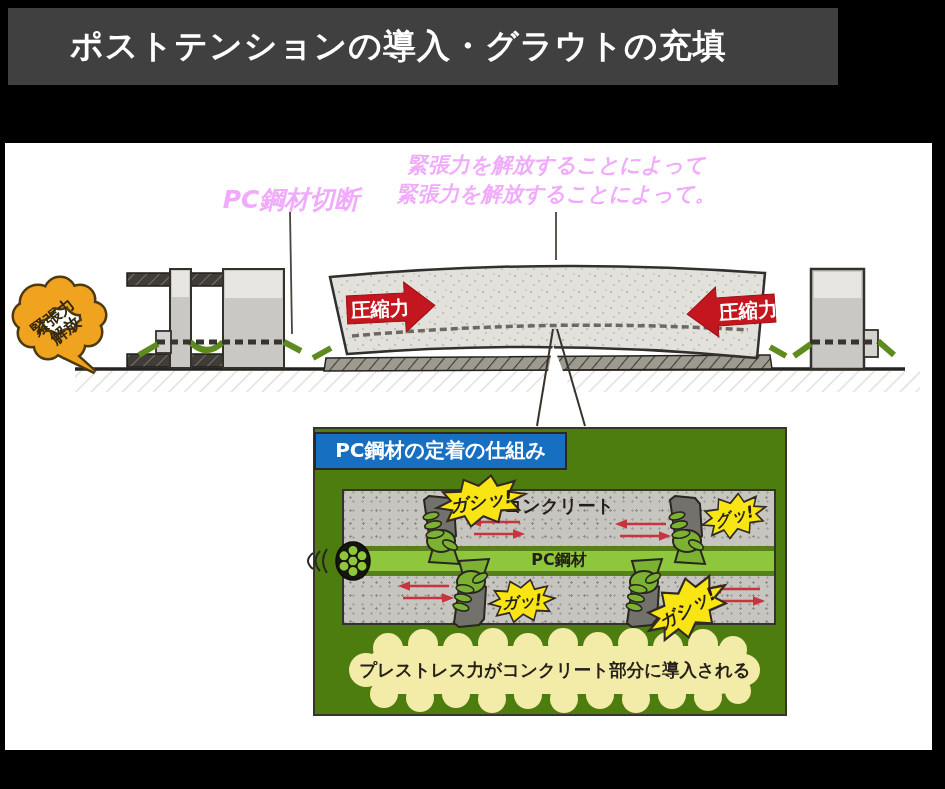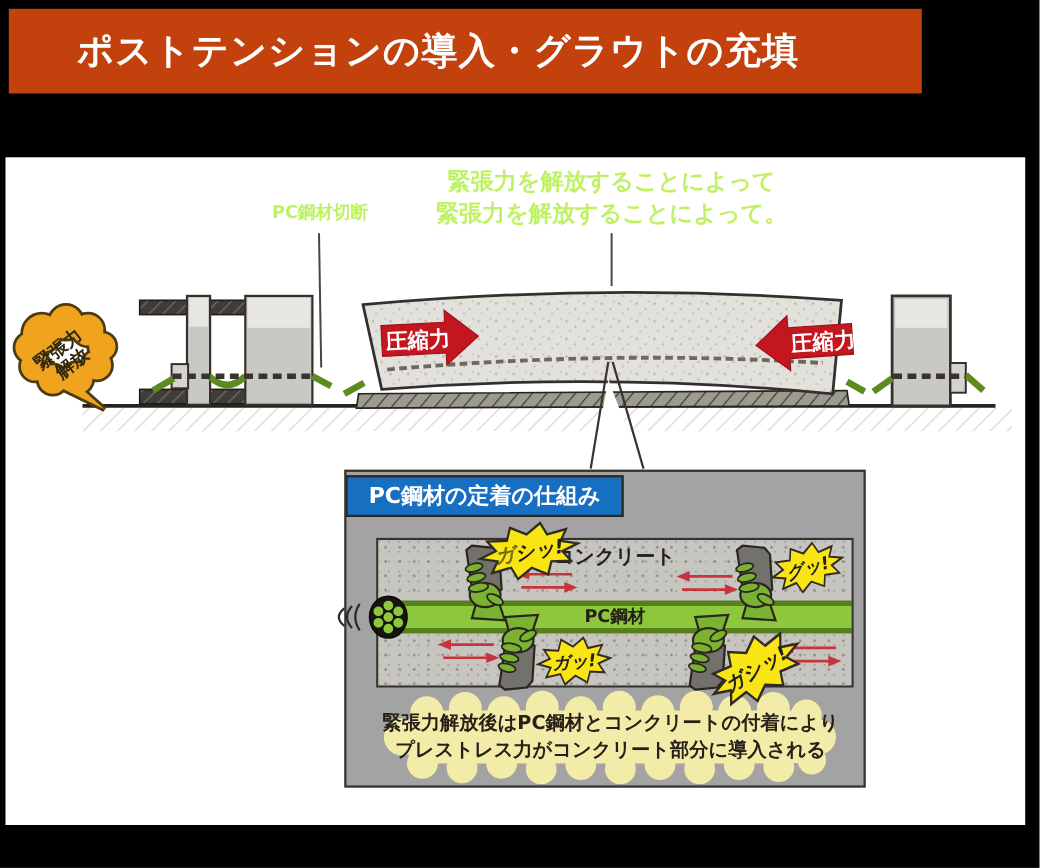--- a/index.html
+++ b/index.html
@@ -3,46 +3,46 @@
 <meta charset="utf-8">
 <style>
   html,body{margin:0;padding:0;}
   body{
     width:945px;height:789px;position:relative;overflow:hidden;
     background:#000;
     font-family:"DejaVu Sans","Liberation Sans",sans-serif;
   }
   .header-bar{
     position:absolute;left:8px;top:8px;width:830px;height:77px;
-    background:#c2410c;display:flex;align-items:center;
+    background:#404040;display:flex;align-items:center;
   }
   .header-title{
     color:#fff;font-size:33px;font-weight:bold;letter-spacing:1px;
     padding-left:62px;white-space:nowrap;
   }
   .panel{
     position:absolute;left:5px;top:143px;width:927px;height:607px;
     background:#fff;z-index:1;
   }
   .scene{
     position:absolute;left:0;top:0;width:945px;height:789px;
     z-index:5;pointer-events:none;
   }
-  .overlay{position:absolute;z-index:6;color:#bef264;}
+  .overlay{position:absolute;z-index:6;color:#f0abfc;font-style:italic;}
   .caption{
     left:383px;top:151px;width:346px;text-align:center;
     font-size:21px;font-weight:bold;line-height:1.36;white-space:nowrap;
   }
   .pc-cut{
     left:196px;top:183px;width:190px;text-align:center;
-    font-size:16px;font-weight:bold;white-space:nowrap;
+    font-size:25px;font-weight:bold;white-space:nowrap;
   }
   .inset-box{
     position:absolute;left:313px;top:427px;width:474px;height:289px;
-    background:#a3a3a3;border:2.5px solid #38332d;z-index:2;box-sizing:border-box;
+    background:#4d7c0f;border:2.5px solid #38332d;z-index:2;box-sizing:border-box;
   }
   .inset-badge{
     position:absolute;left:-1px;top:3px;width:253px;height:38px;
     background:#176fc1;border:2px solid #2b2722;box-sizing:border-box;
     color:#fff;font-size:20px;font-weight:bold;text-align:center;line-height:33px;
     white-space:nowrap;
   }
   .illustration{
     position:absolute;left:27px;top:60px;width:430px;height:132px;
     border:2.5px solid #35312c;box-sizing:content-box;
@@ -308,17 +308,16 @@
         <circle cx="252" cy="61" r="14"></circle>
           <circle cx="288" cy="65" r="14"></circle>
           <circle cx="324" cy="61" r="14"></circle>
         <circle cx="360" cy="63" r="14"></circle>
           <circle cx="390" cy="57" r="13"></circle>
         <circle cx="18" cy="36" r="17"></circle>
           <circle cx="396" cy="36" r="16"></circle>
       </g>
     </svg>
     <div class="note-text">
-      <span>緊張力解放後はPC鋼材とコンクリートの付着により</span>
       <span>プレストレス力がコンクリート部分に導入される</span>
     </div>
   </div>
 </div>
 
 </body></html>

